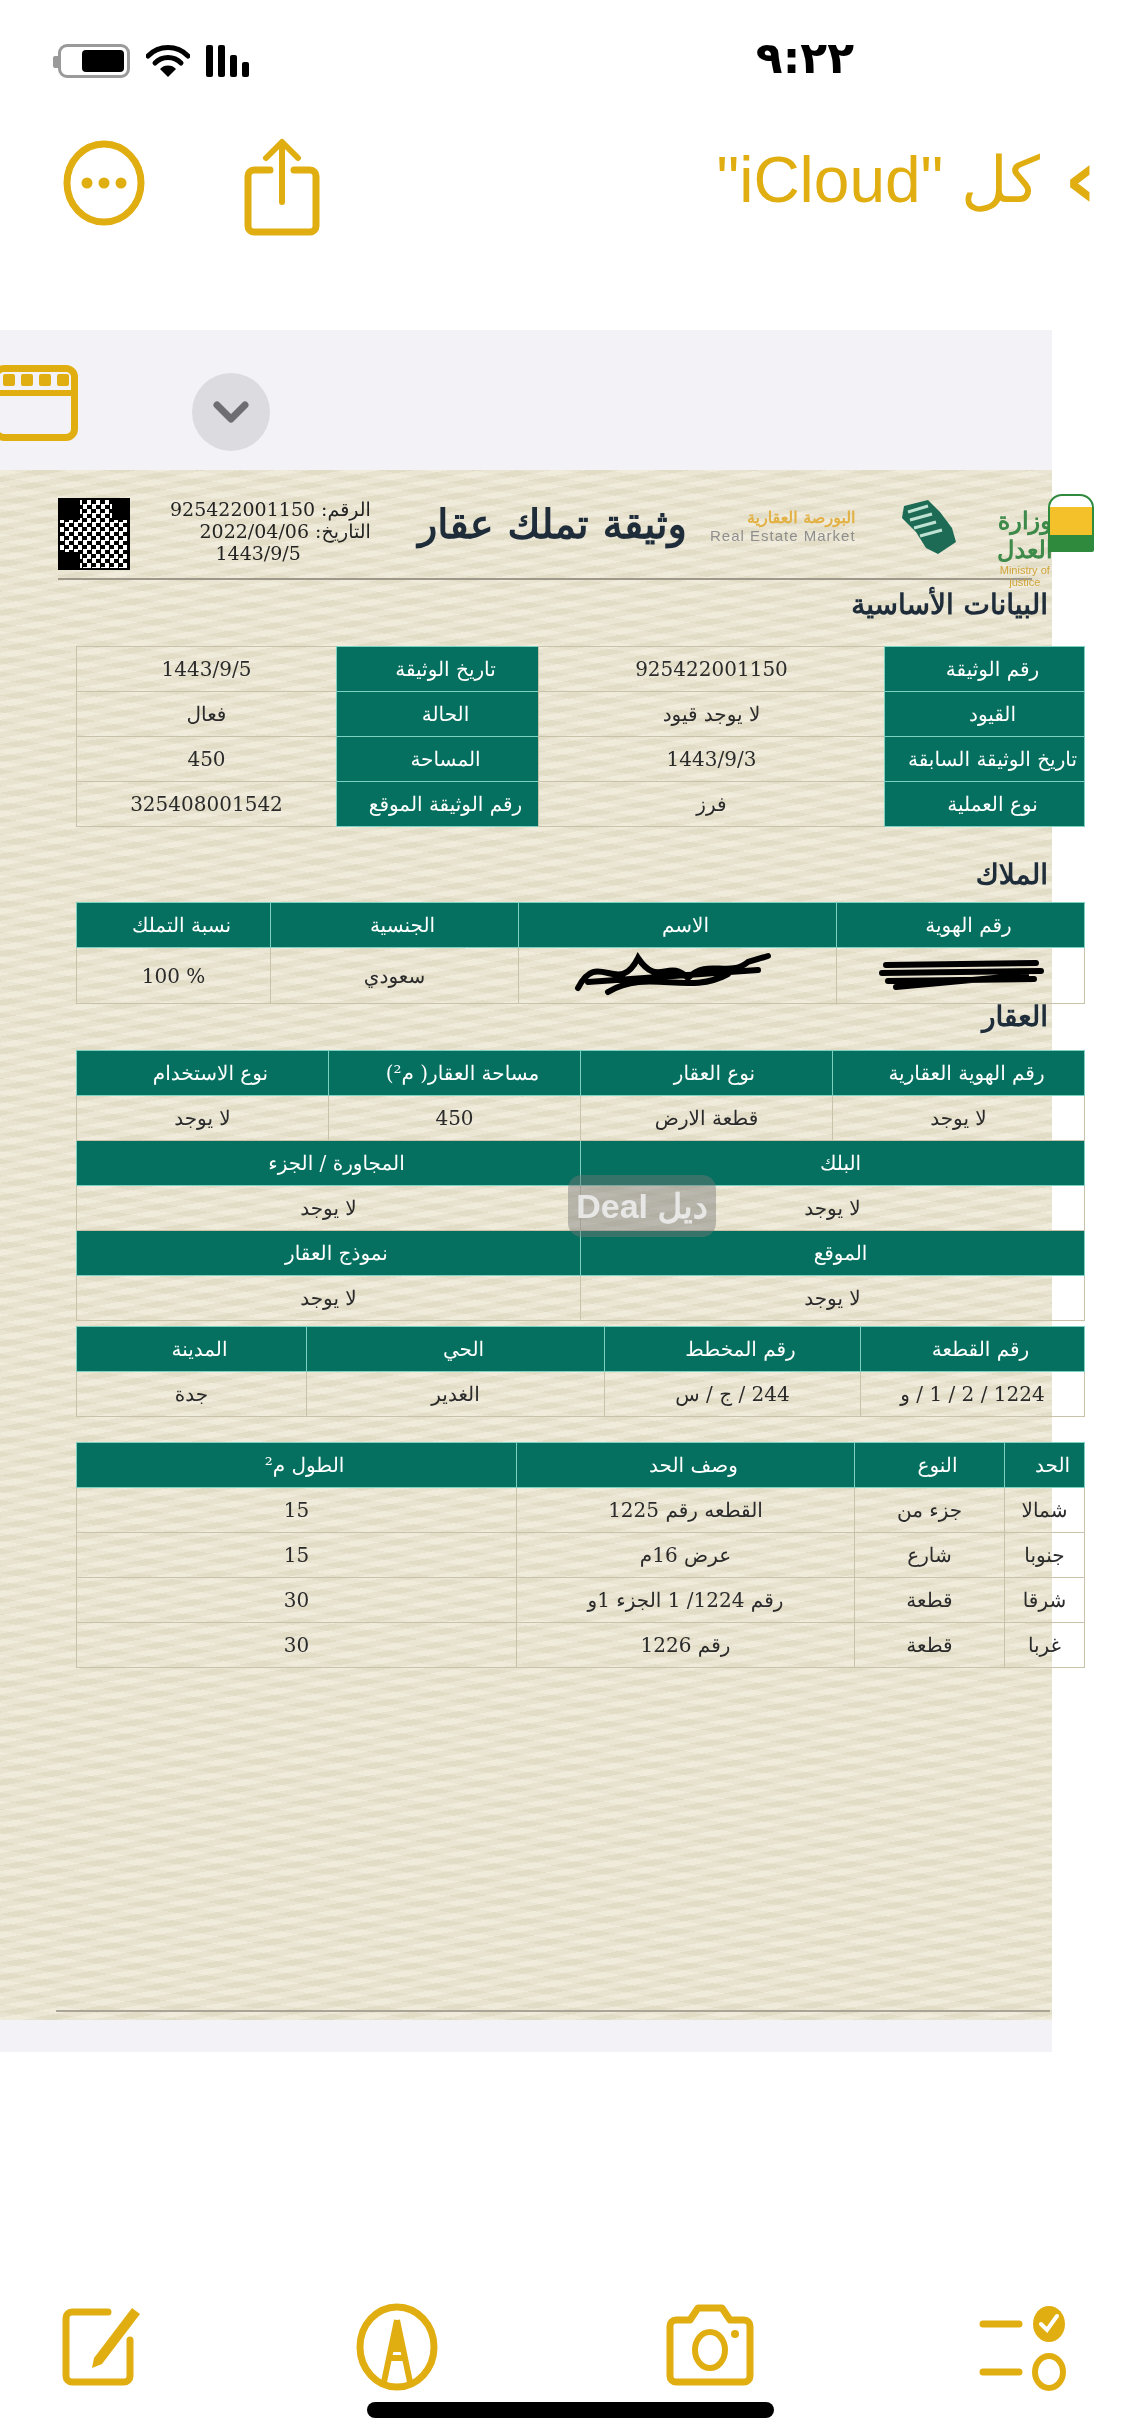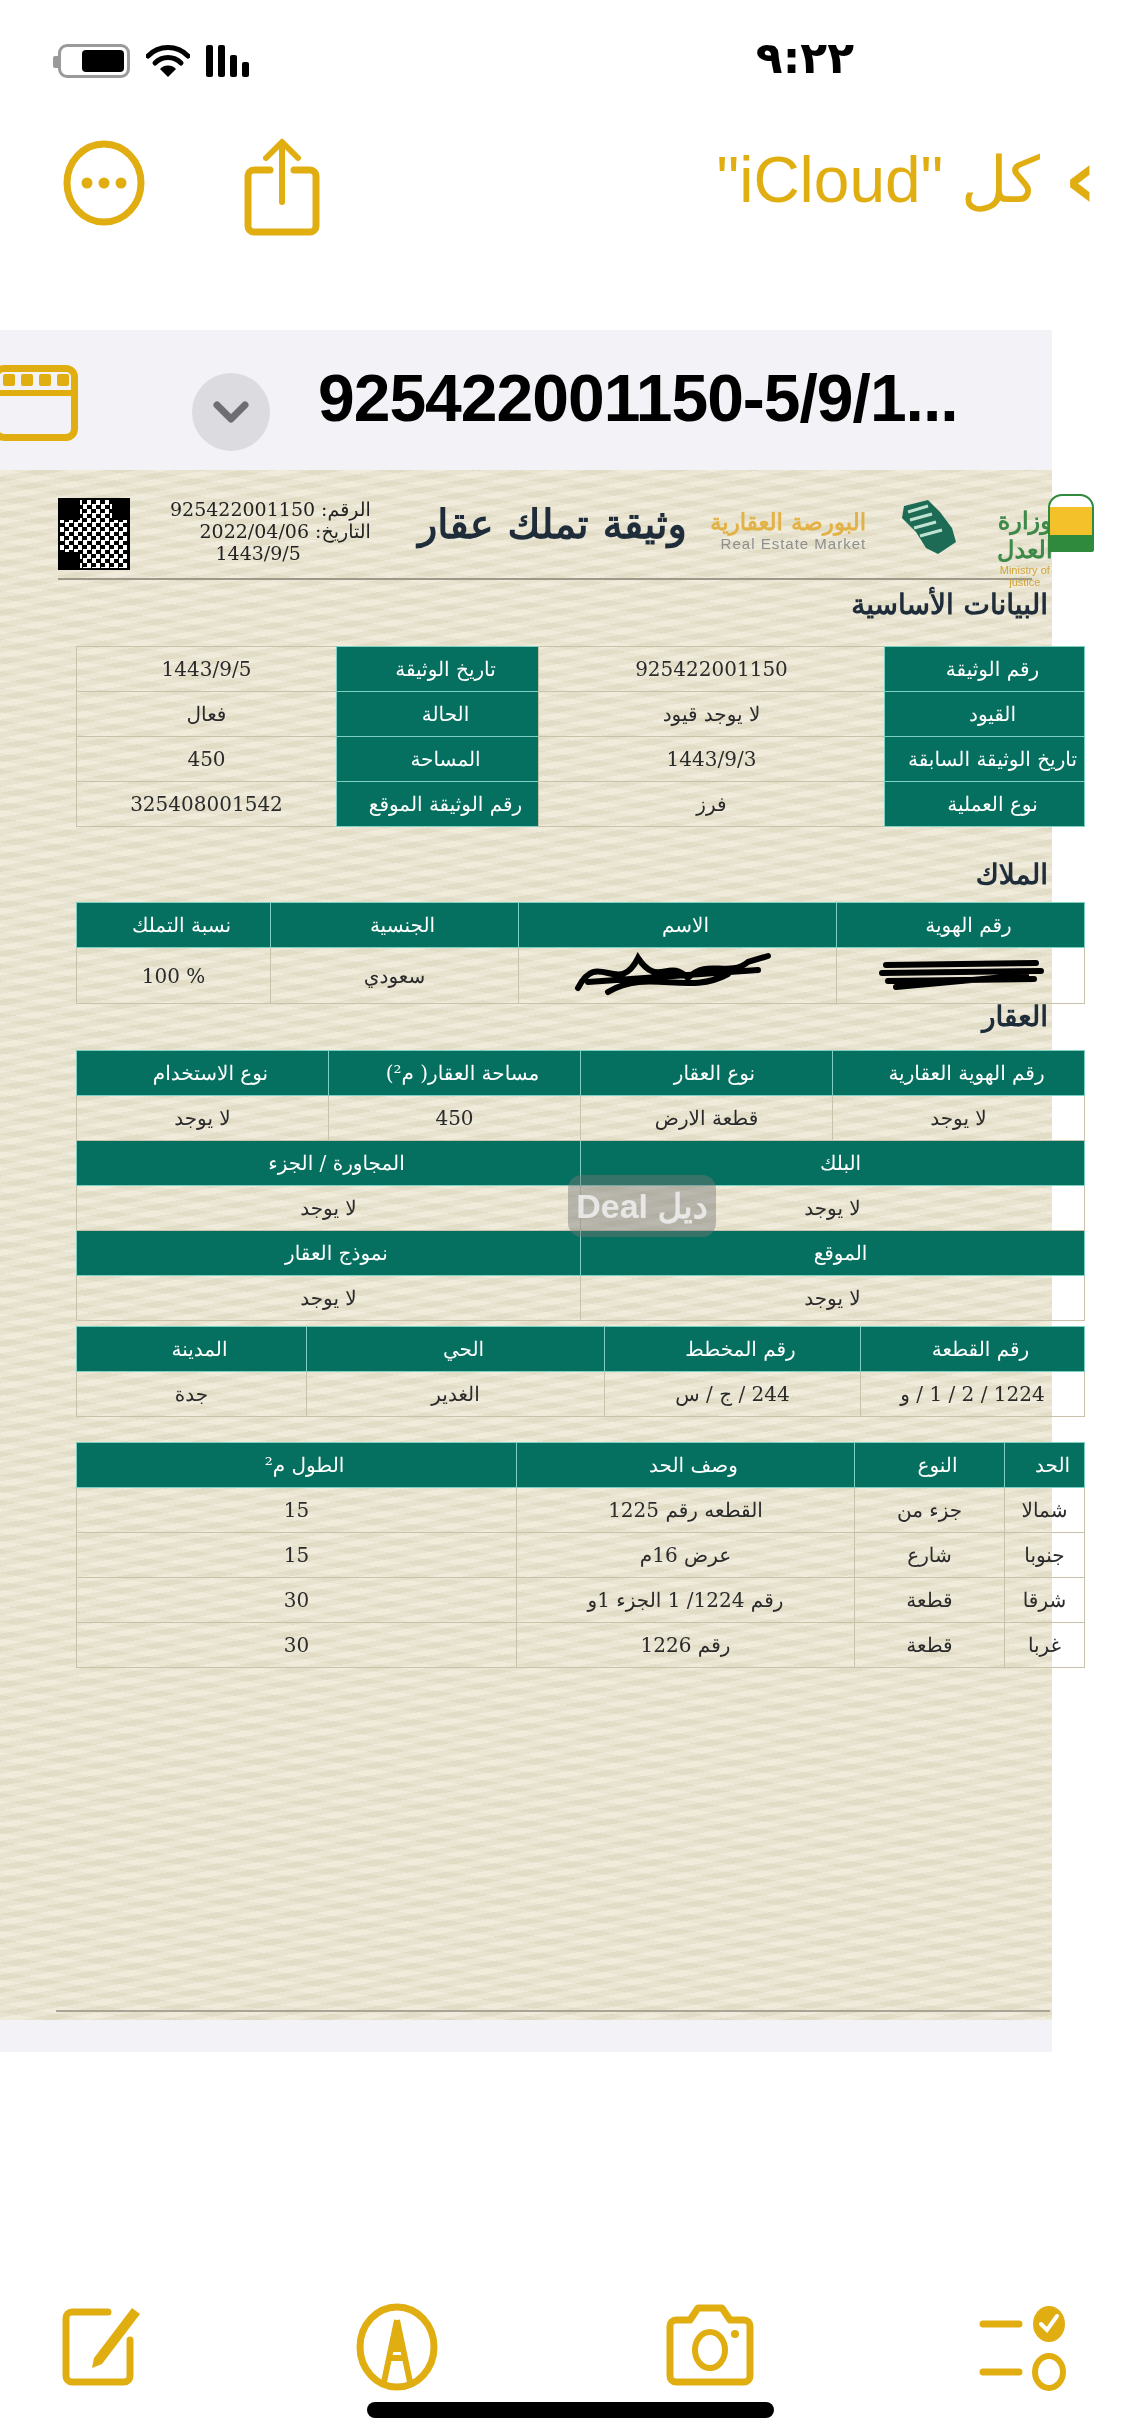--- a/index.html
+++ b/index.html
@@ -46,21 +46,21 @@
   .qr { position: absolute; left: 0; top: 8px; width: 72px; height: 72px;
     background:
       linear-gradient(#000,#000) 0 0/20px 20px no-repeat,
       linear-gradient(#000,#000) 52px 0/20px 20px no-repeat,
       linear-gradient(#000,#000) 0 52px/20px 20px no-repeat,
       repeating-conic-gradient(#000 0 25%, #fff 0 50%) 0 0/9px 9px; border: 2px solid #000; }
   .doc-meta { position: absolute; left: 112px; top: 8px; font-size: 19px; line-height: 22px; text-align: right; direction: rtl; color: #222; }
   .doc-meta div { white-space: nowrap; }
   .doc-title { position: absolute; left: 360px; top: 10px; font-size: 40px; font-weight: bold; color: #1f2d3a; white-space: nowrap; }
   .logo-rem { position: absolute; left: 652px; top: 18px; text-align: right; }
-  .logo-rem .ar { color: #E2B246; font-size: 23px; font-weight: bold; }
+  .logo-rem .ar { color: #E2B246; font-size: 16px; font-weight: bold; }
   .logo-rem .en { color: #8e8e8e; font-size: 15px; font-family: "Liberation Sans", sans-serif; letter-spacing: 1px; direction: ltr; }
   .logo-map { position: absolute; left: 840px; top: 8px; width: 60px; height: 58px; }
   .logo-moj { position: absolute; left: 928px; top: 16px; text-align: center; margin-left: 11px; }
   .logo-moj .ar { color: #3d8a4a; font-size: 24px; font-weight: bold; }
   .logo-moj .en { color: #d0a53a; font-size: 11px; font-family: "Liberation Sans", sans-serif; direction: ltr; }
   .logo-emblem { position: absolute; left: 990px; top: 4px; width: 46px; height: 58px; border: 2px solid #2f8a3e; border-radius: 14px 14px 2px 2px; background: linear-gradient(#fff 0 20%, #F5C12B 20% 72%, #2f8a3e 72%); }
 
   .section-title { position: absolute; right: 4px; font-size: 28px; font-weight: bold; color: #1f2d3a; }
 
   table.grid { position: absolute; left: 76px; width: 1008px; border-collapse: collapse; table-layout: fixed; direction: rtl; font-family: "DejaVu Serif", serif; }
@@ -129,21 +129,20 @@
         <i></i>
         <i></i>
         <i></i>
       </div>
   </div>
   <div class="expand-btn">
     <svg width="40" height="26" viewBox="0 0 40 26">
       <path d="M6 6 L20 20 L34 6" stroke="#6d6d72" stroke-width="7" fill="none" stroke-linecap="round" stroke-linejoin="round"></path>
     </svg>
   </div>
-  <div class="attach-title">925422001150-5/9/1...</div>
 </div>
 
 <div class="doc">
   <div class="doc-header">
     <div class="qr"></div>
     <div class="doc-meta">
       <div><span>الرقم:</span> <span>925422001150</span></div>
       <div><span>التاريخ:</span> <span>2022/04/06</span></div>
       <div style="padding-right:70px"><span>1443/9/5</span></div>
     </div>

